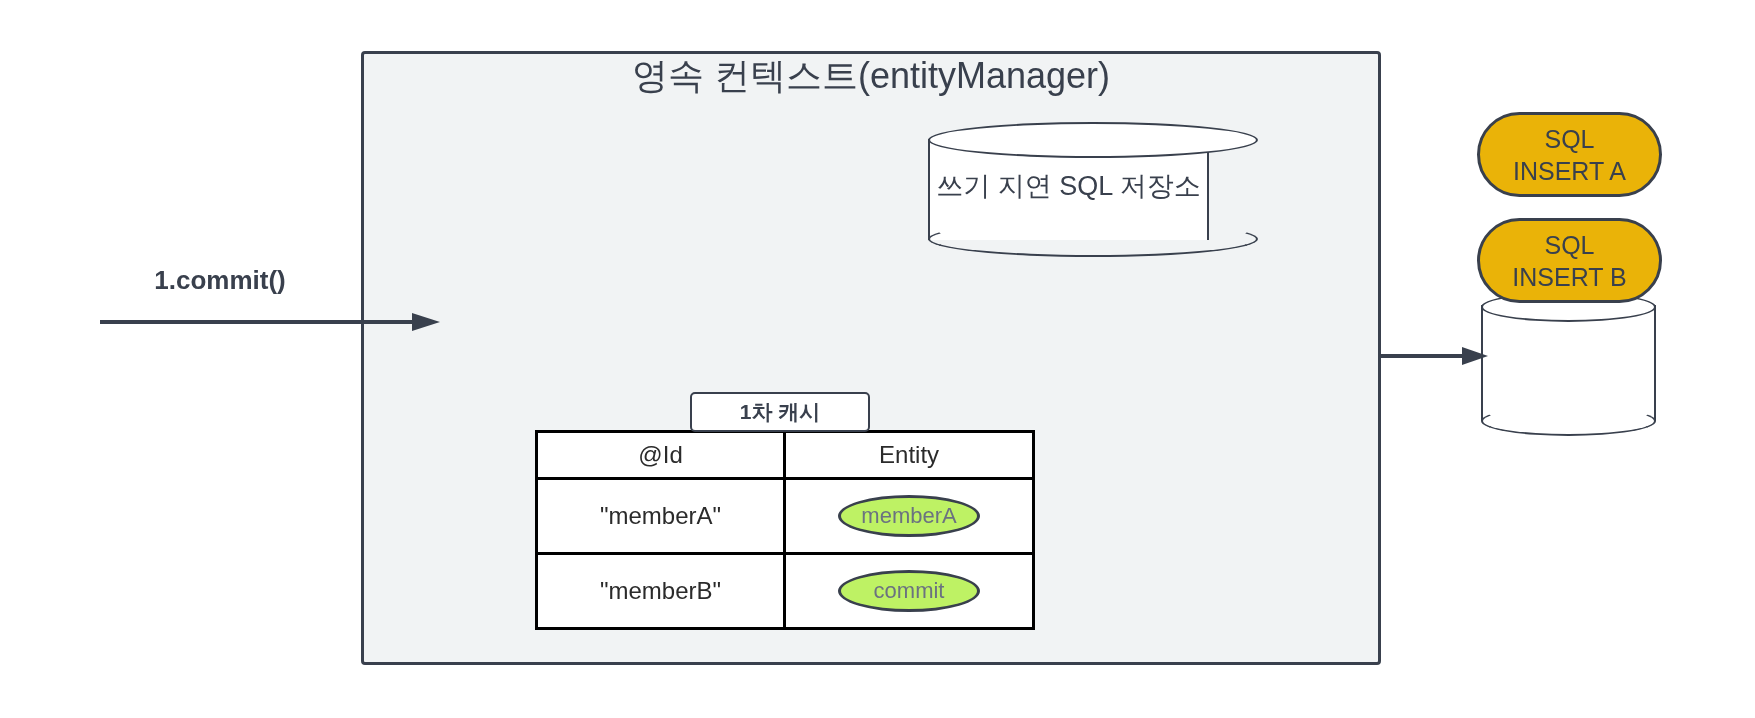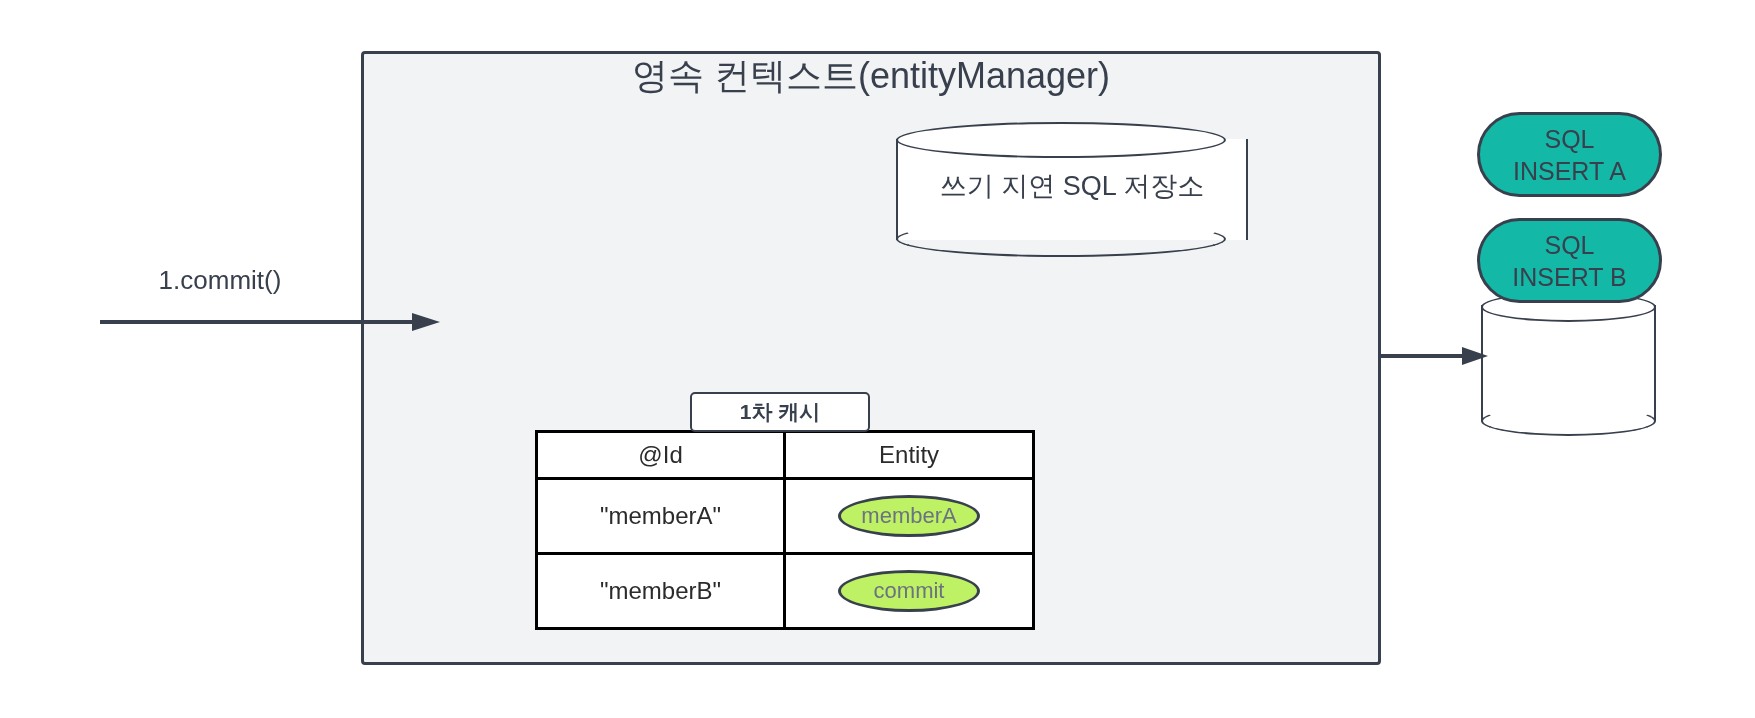--- a/index.html
+++ b/index.html
@@ -40,23 +40,23 @@
     text-align: center;
     font-size: 36px;
     line-height: 36px;
     color: #39404d;
     white-space: nowrap;
   }
 
   
   .cyl-store {
     position: absolute;
-    left: 896px;
+    left: 928px;
     top: 122px;
-    width: 352px;
+    width: 281px;
     height: 135px;
   }
   .cyl-store .body {
     position: absolute;
     left: 0;
     top: 17px;
     width: 100%;
     height: 101px;
     background: #ffffff;
     border-left: 2.5px solid #39404d;
@@ -161,37 +161,38 @@
   .commit-label {
     position: absolute;
     left: 95px;
     top: 263px;
     width: 250px;
     text-align: center;
     font-size: 26px;
     line-height: 34px;
     color: #39404d;
     white-space: nowrap;
+    font-weight: bold;
   }
   .commit-arrow {
     position: absolute;
     left: 100px;
     top: 310px;
     width: 340px;
     height: 24px;
   }
 
   
   .sql-a, .sql-b {
     position: absolute;
     width: 185px;
     height: 85px;
     border: 3px solid #39404d;
     border-radius: 46px;
-    background: #14b8a6;
+    background: #eab308;
     box-sizing: border-box;
     display: flex;
     flex-direction: column;
     align-items: center;
     justify-content: center;
     font-size: 25px;
     line-height: 32px;
     color: #39404d;
     text-align: center;
     white-space: nowrap;

